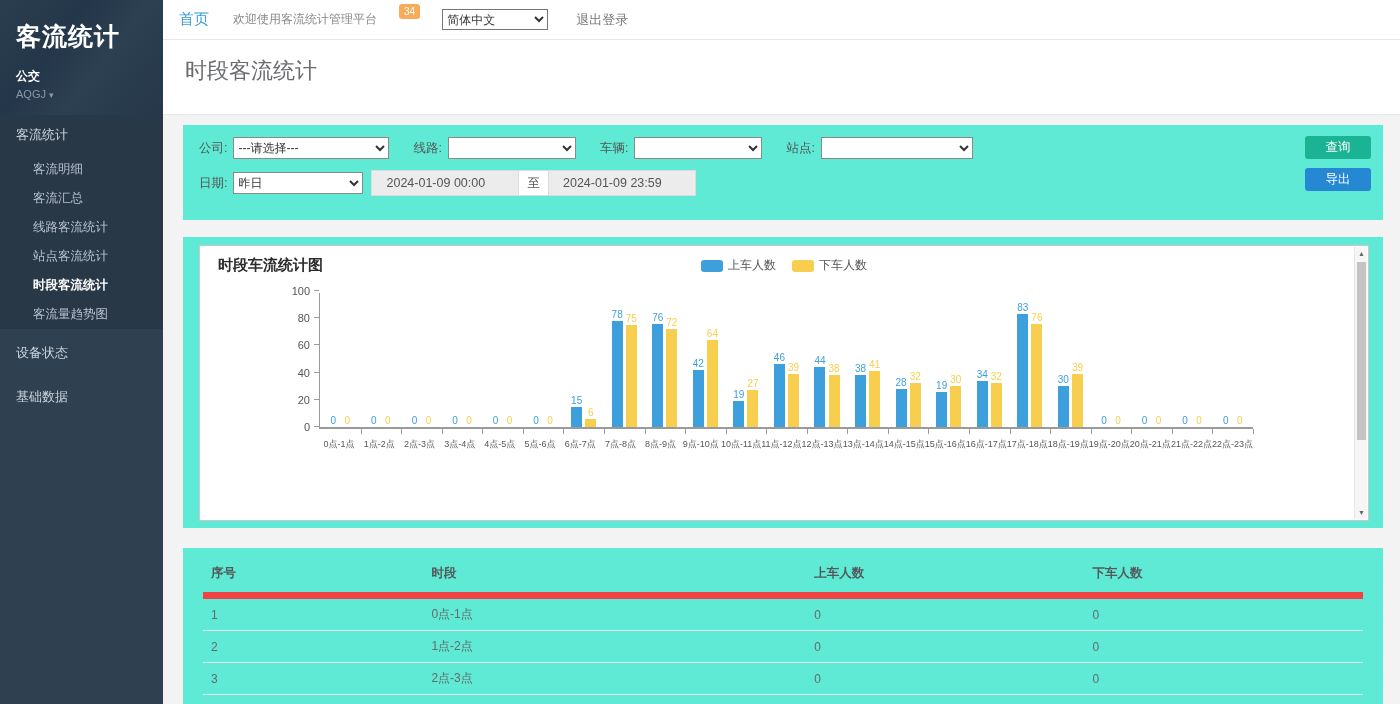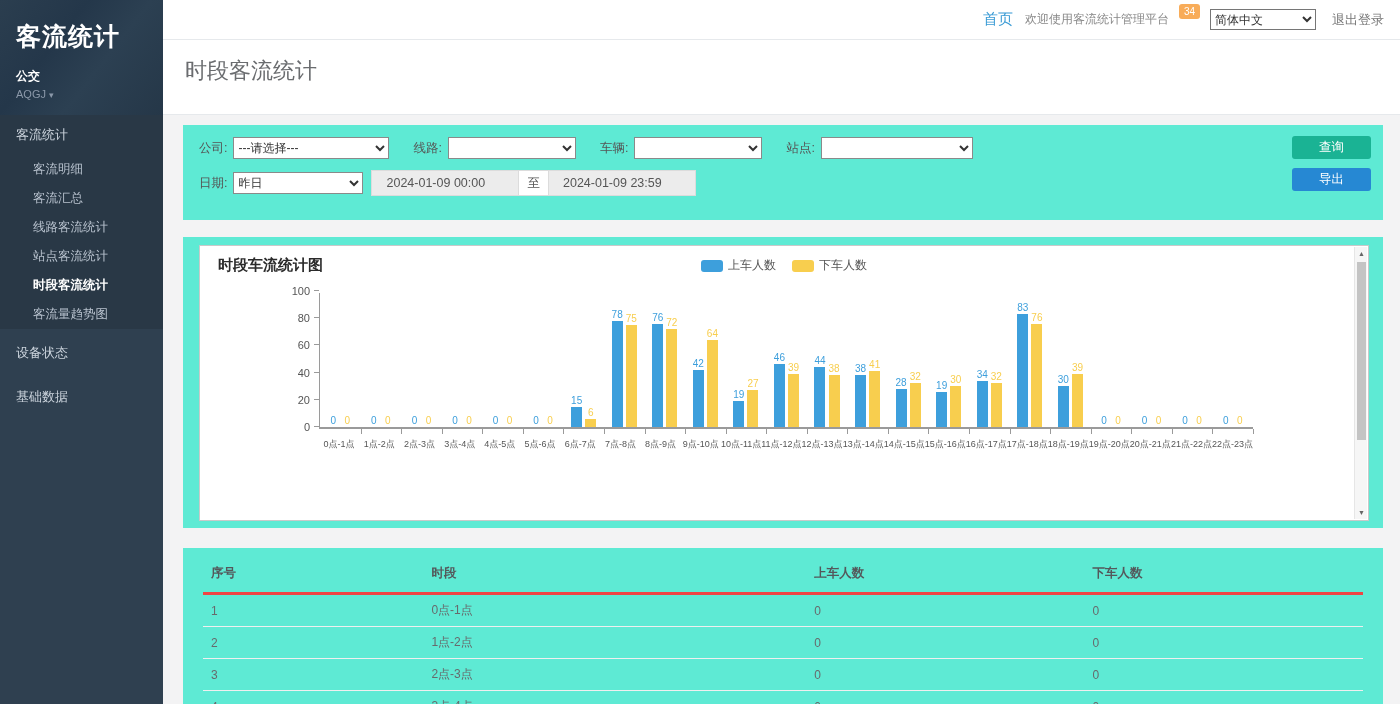--- a/index.html
+++ b/index.html
@@ -17,21 +17,21 @@
   .brand-user .caret { font-size:9px; color:#8b98a9; }
   .nav-group.expanded { background:#293846; }
   .nav-group-header { padding:11px 16px; font-size:13px; color:#cdd5de; cursor:pointer; }
   .nav-sub-item { padding:6px 10px 6px 33px; font-size:12.5px; color:#b9c3cf; cursor:pointer; }
   .nav-sub-item.active { color:#ffffff; font-weight:bold; }
   .nav-group.plain { margin-top:4px; }
 
   
   .main { flex:1; display:flex; flex-direction:column; overflow:hidden; }
   .topbar { height:40px; background:#fff; border-bottom:1px solid #e6e9ec;
-    display:flex; align-items:center; justify-content:flex-end; padding:0 16px; gap:10px; }
+    display:flex; align-items:center; justify-content:flex-start; padding:0 16px; gap:22px; }
   .home-link { color:#3a9bd5; font-size:15px; text-decoration:none; margin-right:2px; cursor:pointer; }
   .welcome { color:#888; font-size:12px; }
   .notif-badge { background:#f8ac59; color:#fff; font-size:10px; padding:2px 5px;
     border-radius:3px; transform:translateY(-8px); }
   .lang-select { width:106px; height:21px; font-size:12px; color:#333; border:1px solid #767676; background:#fff; }
   .logout { color:#777; font-size:13px; margin-left:6px; cursor:pointer; }
 
   .page-heading { background:#fff; border-bottom:1px solid #e6e9ec; padding:16px 22px 16px; }
   .page-title { font-size:22px; font-weight:400; color:#6a6c6f; margin-bottom:12px; }
   .breadcrumb { font-size:12px; color:#999; }
@@ -48,21 +48,21 @@
   .filter-row:last-child { margin-bottom:0; }
   .f-label { font-size:12.5px; color:#555; margin-right:6px; }
   .f-select { height:22px; font-size:12px; color:#333; border:1px solid #8a8a8a; background:#fff; margin-right:24px; }
   .sel-company { width:156px; }
   .sel-line { width:128px; } .sel-vehicle { width:128px; } .sel-station { width:152px; }
   .sel-preset { width:130px; margin-right:8px; }
   .date-box { height:26px; line-height:24px; background:#ececec; border:1px solid #dcdcdc;
     font-size:12.5px; color:#555; padding:0 14px; width:148px; cursor:pointer; }
   .date-sep { height:26px; line-height:24px; background:#fff; border:1px solid #dcdcdc;
     border-left:none; border-right:none; font-size:12.5px; color:#555; padding:0 8px; }
-  .btn { position:absolute; right:12px; width:79px; height:23px; border:none; border-radius:3px;
+  .btn { position:absolute; right:12px; width:66px; height:23px; border:none; border-radius:3px;
     color:#fff; font-size:12.5px; cursor:pointer; font-family:inherit; }
   .btn-query { top:11px; background:#1ab394; }
   .btn-export { top:43px; background:#2688d3; }
 
   
   .chart-panel { margin-top:17px; padding:8px 14px 7px 16px; }
   .chart-box { position:relative; border:1px solid #c9c9c9; height:276px; background:#fff; overflow:hidden; }
   .chart-title { position:absolute; top:10px; left:18px; font-size:15px; font-weight:bold; color:#2b2b2b; }
   .chart-legend { position:absolute; top:11px; left:50%; transform:translateX(-50%);
     display:flex; gap:16px; align-items:center; }
@@ -87,21 +87,21 @@
     background:#f6f6f6; border-left:1px solid #e6e6e6; }
   .sb-arrow { position:absolute; left:0; width:13px; height:13px; font-size:7px; color:#666;
     text-align:center; line-height:13px; cursor:pointer; }
   .sb-up { top:0; } .sb-down { bottom:0; }
   .sb-thumb { position:absolute; left:1.5px; top:15px; width:9px; height:178px; background:#c4c4c4; cursor:pointer; }
 
   
   .table-panel { margin-top:20px; padding:6px 20px 20px; }
   table { width:100%; border-collapse:collapse; }
   th { text-align:left; font-size:12.5px; color:#54585b; font-weight:bold;
-    padding:11px 8px 10px; border-bottom:3px solid #ef4444; }
+    padding:11px 8px 10px; border-bottom:7px solid #ef4444; }
   td { font-size:12px; color:#676a6c; padding:7px 8px; border-bottom:1px solid #efefef; }
   col.c-idx { width:19%; } col.c-period { width:33%; } col.c-on { width:24%; } col.c-off { width:24%; }
 </style>
 </head>
 <body>
 
 <div class="app">
 
   <aside class="sidebar">
     <div class="brand">

